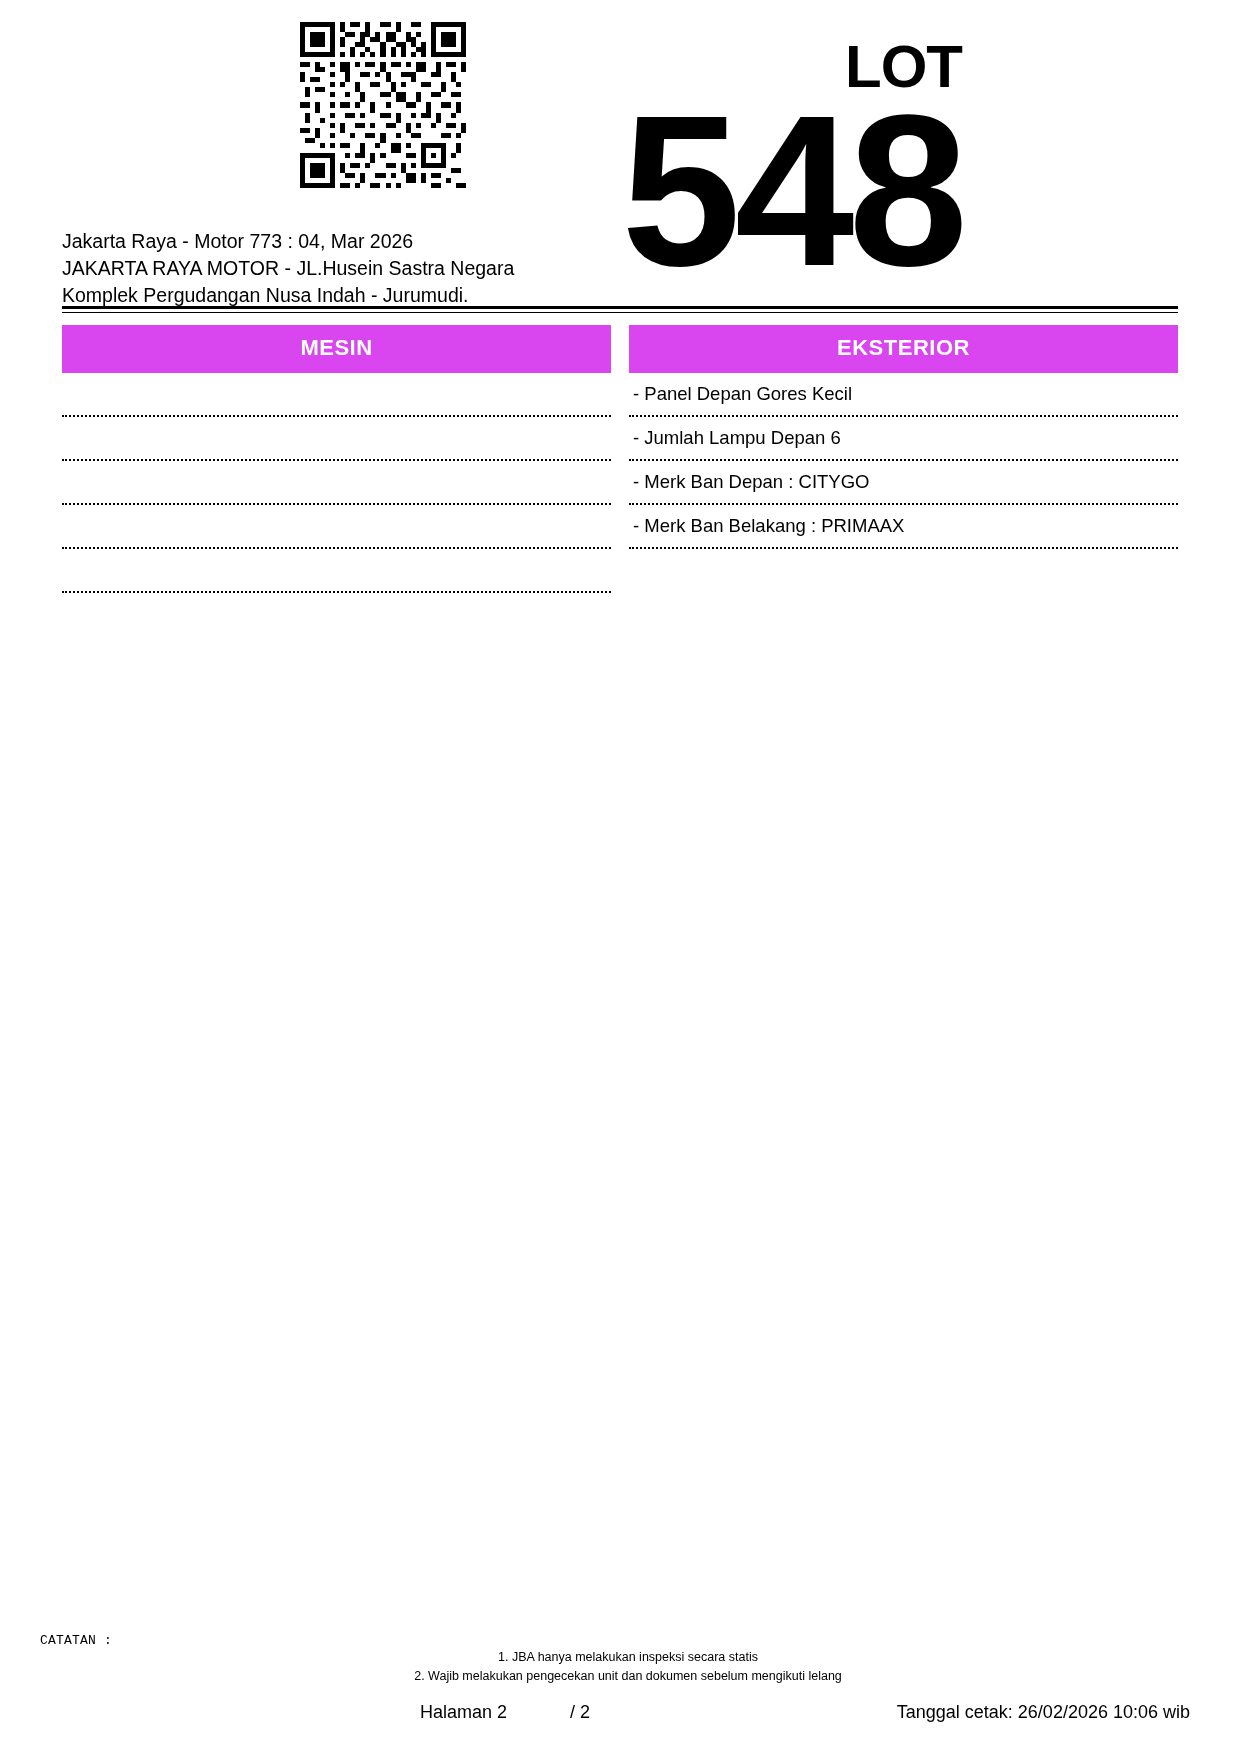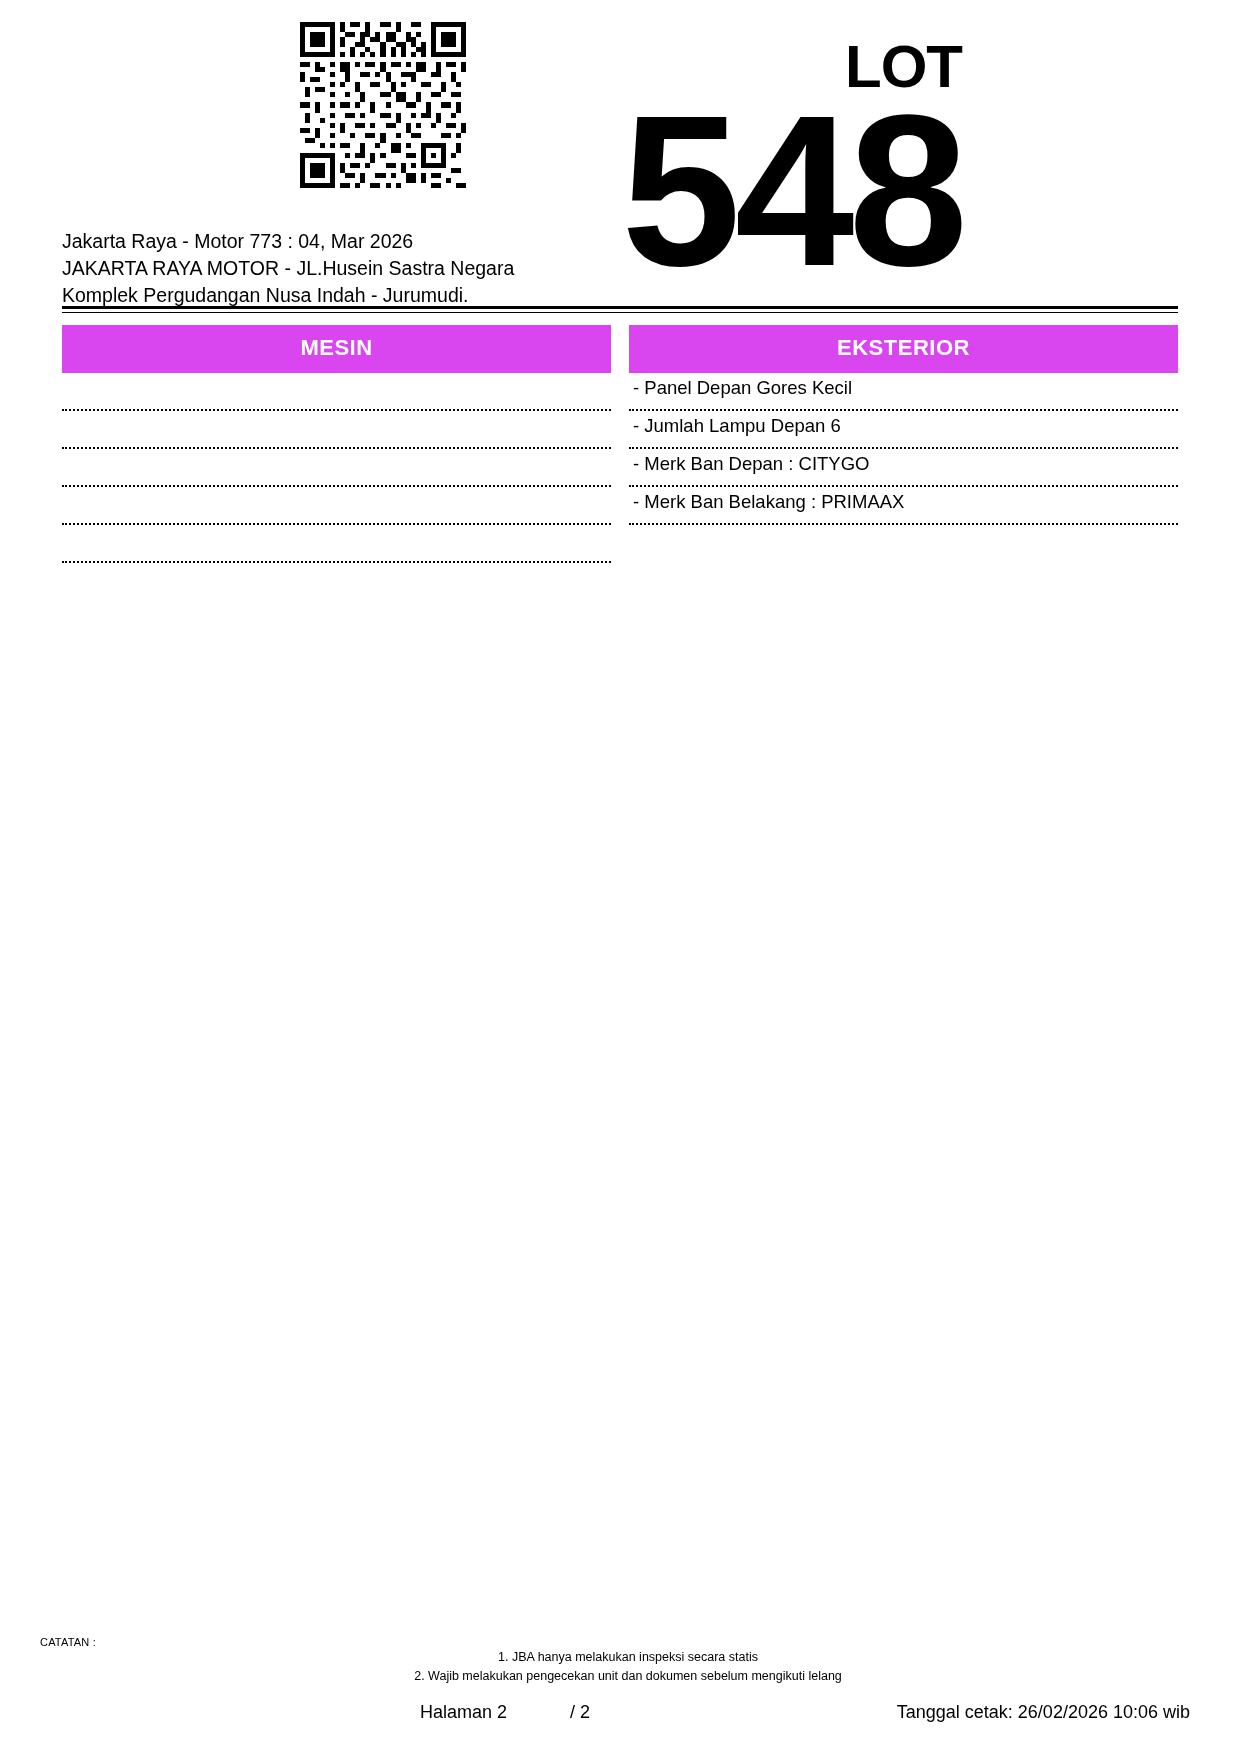--- a/index.html
+++ b/index.html
@@ -103,38 +103,39 @@
     font-weight: bold;
     letter-spacing: 0.5px;
     padding: 10px 0 12px 0;
   }
   .rows {
     margin-top: 0;
   }
   .row {
     font-size: 18.5px;
     line-height: 22px;
-    padding: 4px 4px 10px 4px;
+    padding: 10px 4px 10px 4px;
     border-bottom: 2.5px dotted #000;
     min-height: 20px;
   }
   .row.empty {
     color: transparent;
   }
 
   
   .footer {
     position: absolute;
     left: 40px;
     right: 40px;
     bottom: 26px;
   }
   .catatan-title {
-    font-size: 11px;
+    font-size: 13px;
     letter-spacing: 0.2px;
+    font-family: Liberation Mono, monospace;
   }
   .catatan-item {
     font-size: 12.5px;
     margin-left: 16px;
     line-height: 19px;
     text-align: center;
   }
   .footer-bottom {
     margin-top: 16px;
     position: relative;

